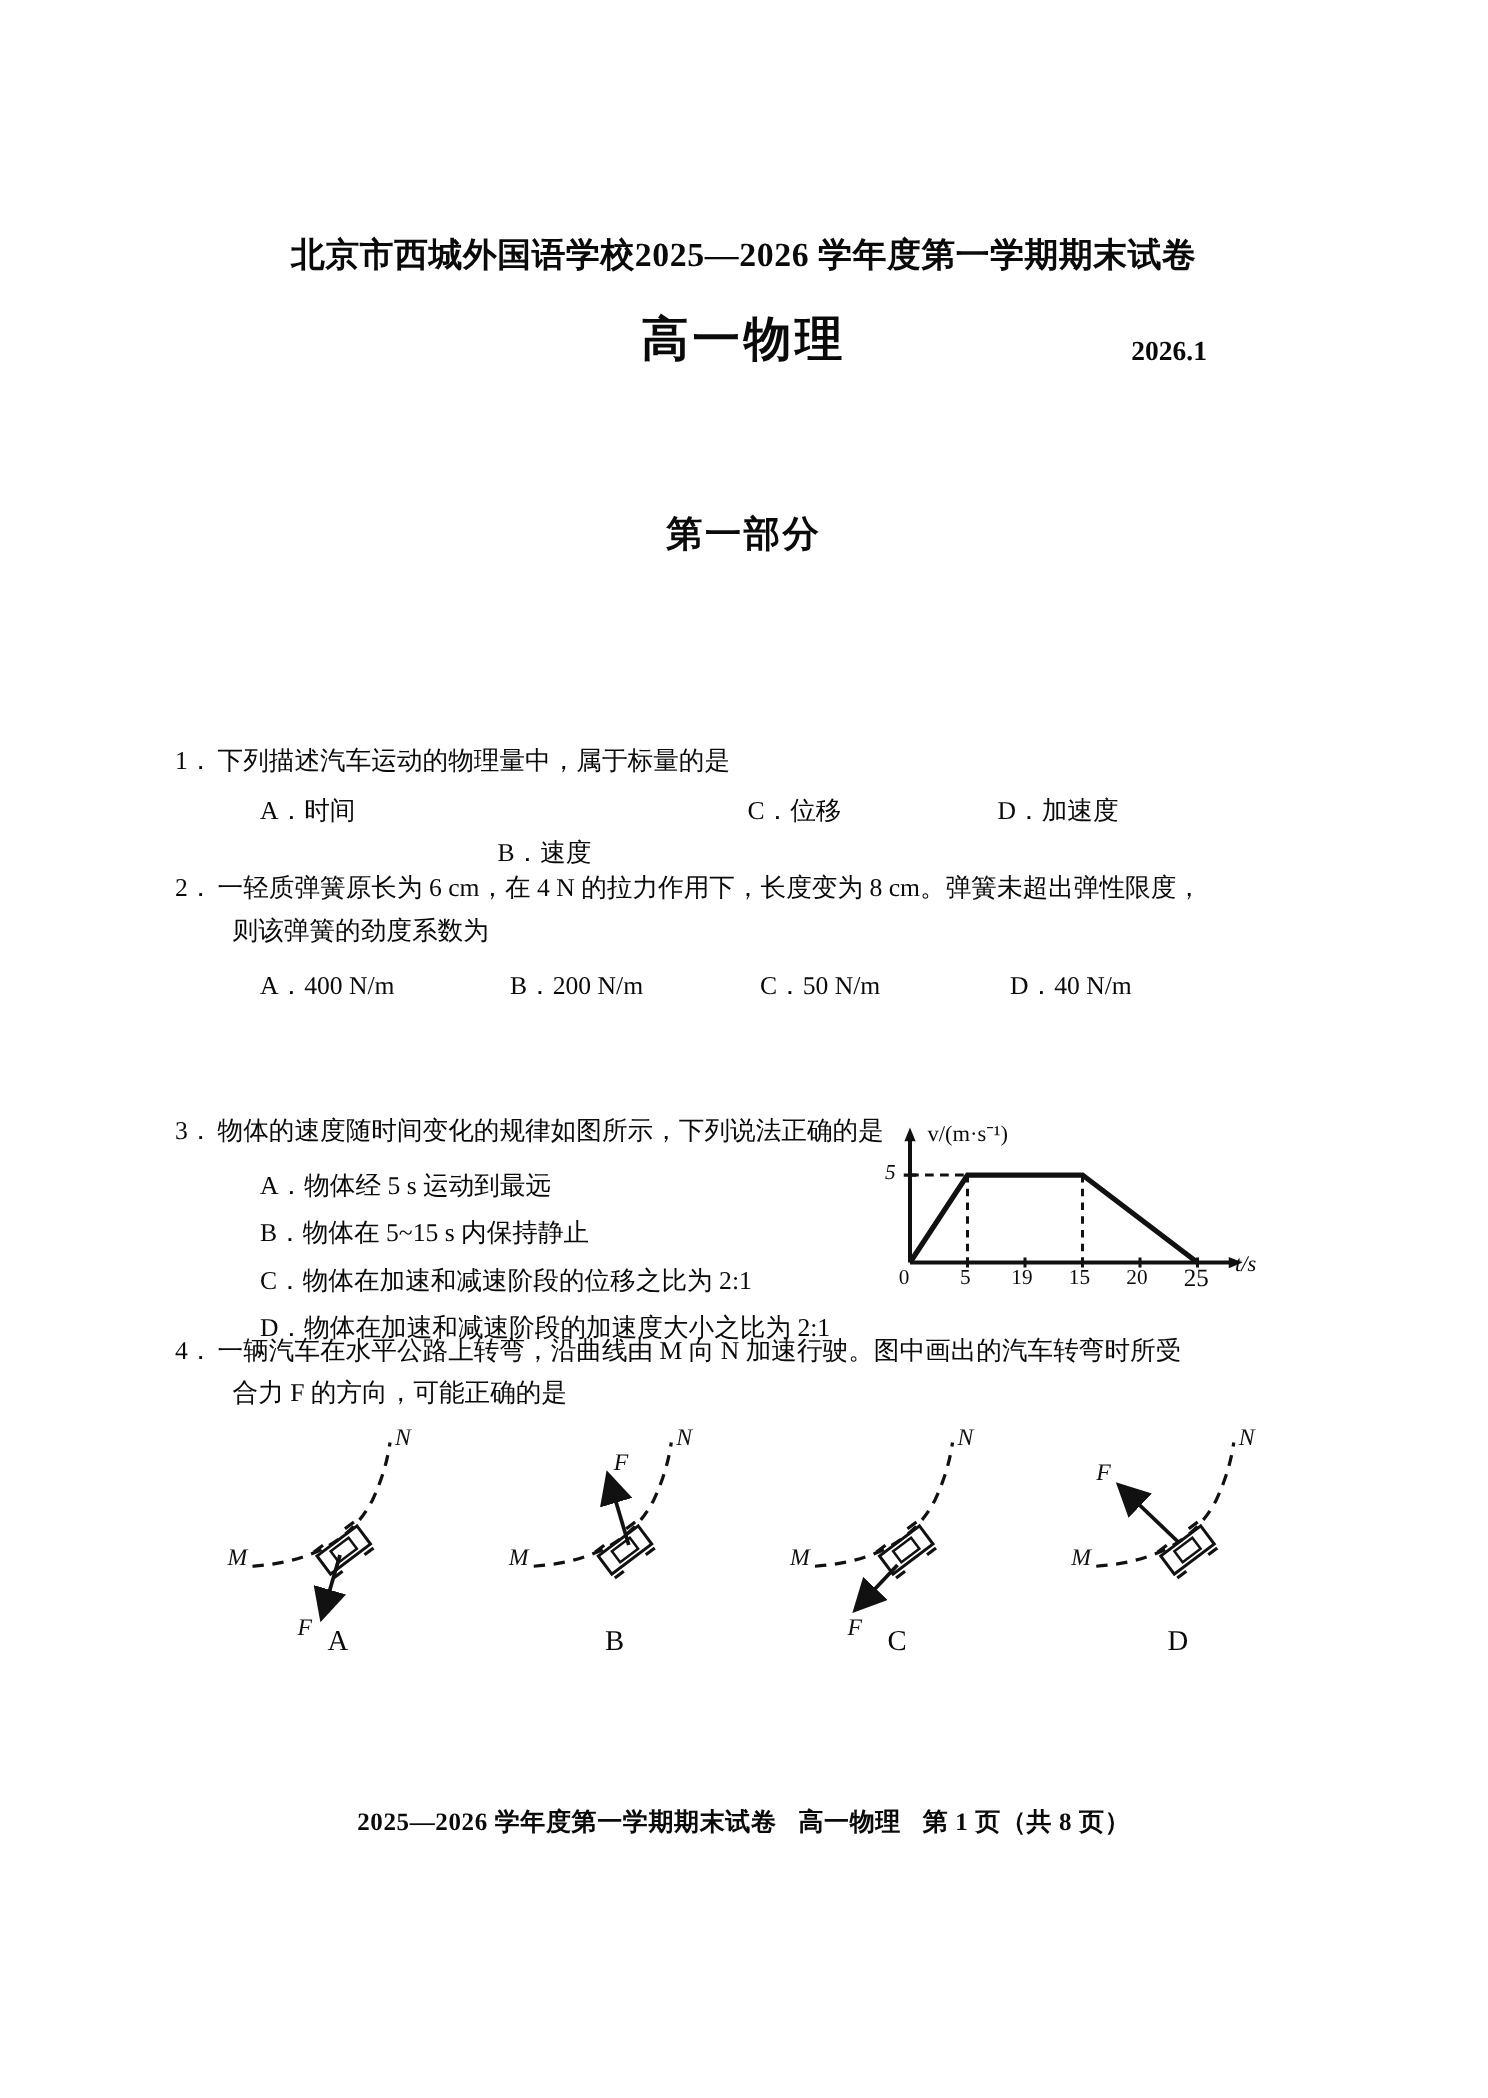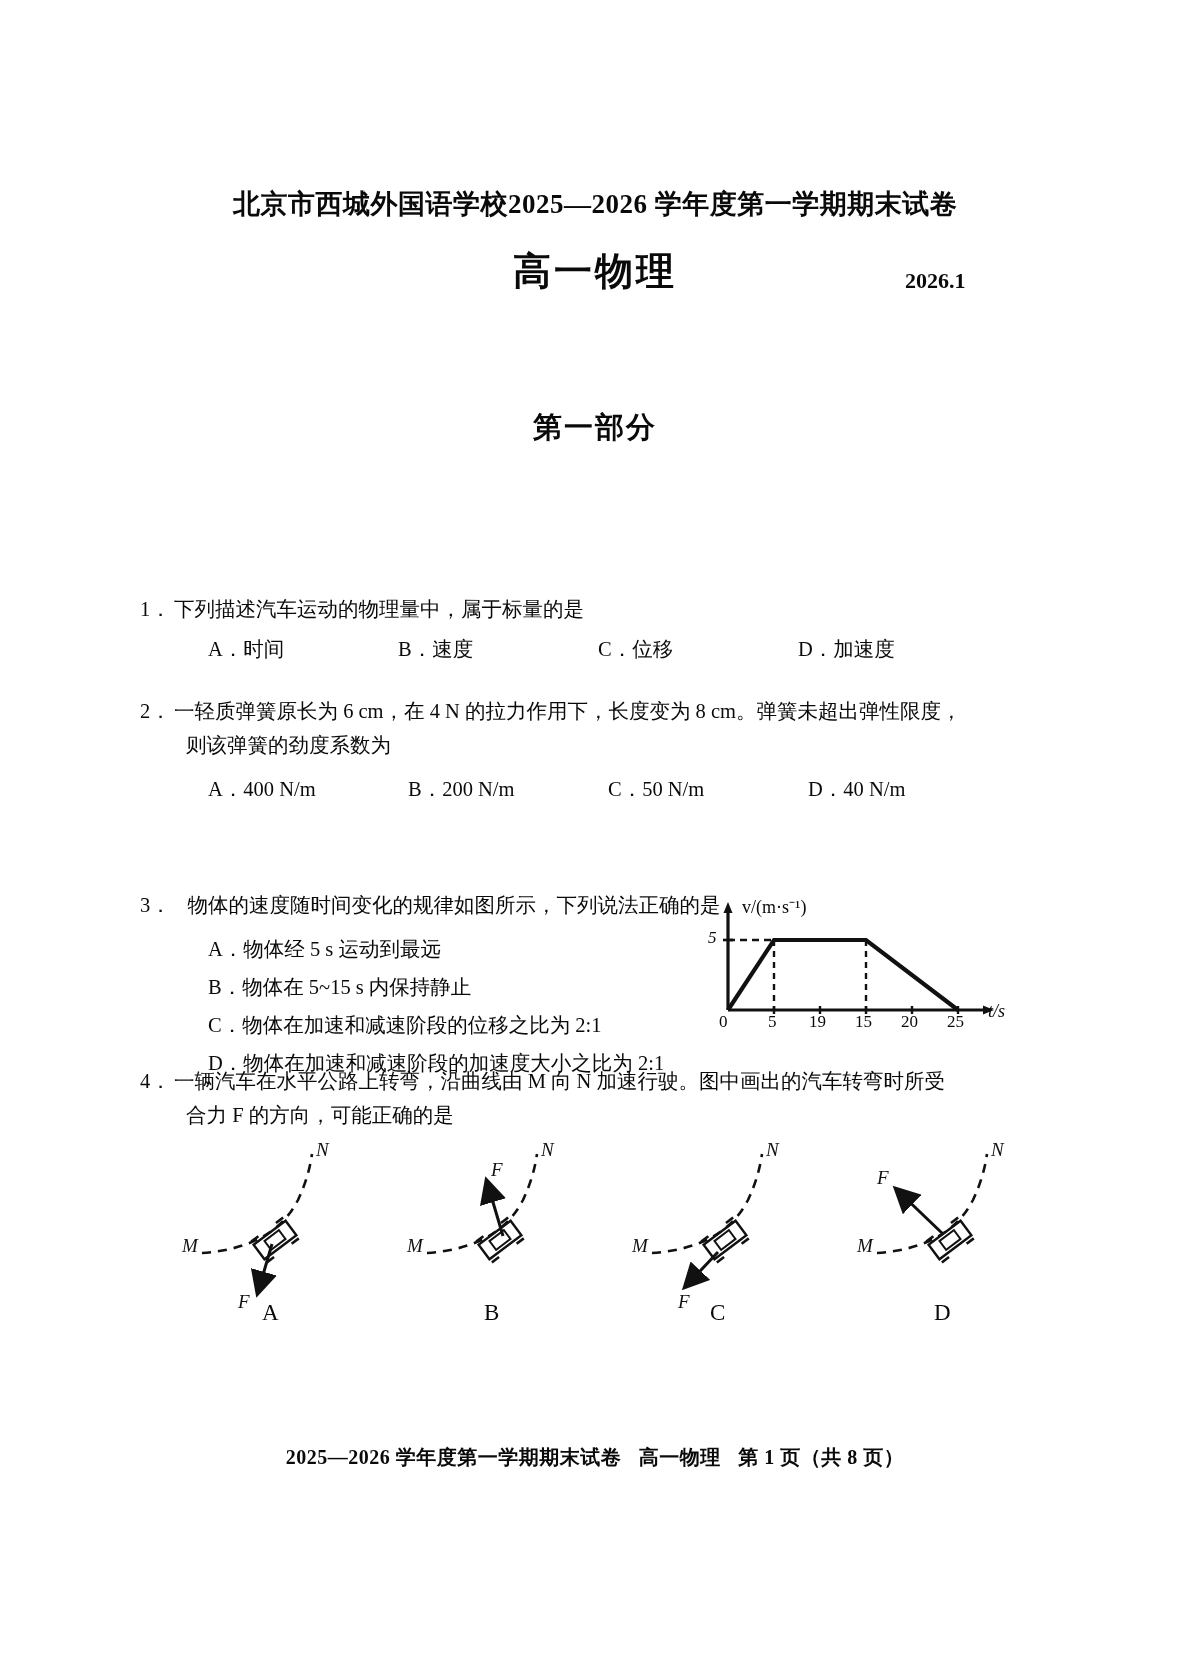--- a/index.html
+++ b/index.html
@@ -183,21 +183,21 @@
 
 
   <div class="part-heading">第一部分</div>
 
 
   <div class="q" style="top:592px;">
     <span class="q-num">1．</span><span class="q-body">
       <span class="q-stem">下列描述汽车运动的物理量中，属于标量的是</span>
       <span class="opts-row">
         <span class="opt" style="left:34px;">A．时间</span>
-        <span class="opt" style="left:224px;">B．速度</span>
+        <span class="opt" style="left:224px;margin-top:34px;">B．速度</span>
         <span class="opt" style="left:424px;">C．位移</span>
         <span class="opt" style="left:624px;">D．加速度</span>
       </span>
     </span>
   </div>
 
   <div class="q" style="top:694px;">
     <span class="q-num">2．</span><span class="q-body">
       <span class="q-stem">一轻质弹簧原长为 6 cm，在 4 N 的拉力作用下，长度变为 8 cm。弹簧未超出弹性限度，</span>
       <span class="q-stem" style="display:block;padding-left:12px;">则该弹簧的劲度系数为</span>
@@ -205,21 +205,21 @@
         <span class="opt" style="left:34px;">A．400 N/m</span>
         <span class="opt" style="left:234px;">B．200 N/m</span>
         <span class="opt" style="left:434px;">C．50 N/m</span>
         <span class="opt" style="left:634px;">D．40 N/m</span>
       </span>
     </span>
   </div>
 
   <div class="q q3-left" style="top:888px; width:600px;">
     <span class="q-num">3．</span><span class="q-body" style="width:560px;">
-      <span class="q-stem" style="white-space:nowrap;text-align:center;">物体的速度随时间变化的规律如图所示，下列说法正确的是</span>
+      <span class="q-stem" style="white-space:nowrap;">物体的速度随时间变化的规律如图所示，下列说法正确的是</span>
       <span class="opts-stack" style="margin-top:8px;">
         <span class="opt-line">A．物体经 5 s 运动到最远</span>
         <span class="opt-line">B．物体在 5~15 s 内保持静止</span>
         <span class="opt-line">C．物体在加速和减速阶段的位移之比为 2:1</span>
         <span class="opt-line">D．物体在加速和减速阶段的加速度大小之比为 2:1</span>
       </span>
     </span>
   </div>
 
   <div class="vt-graph">
@@ -250,21 +250,21 @@
     
     <div style="position:absolute; left:36px; top:-4px; font-size:18px; font-family:'Liberation Serif',serif; white-space:nowrap;">v/(m·s⁻¹)</div>
     
     <div style="position:absolute; left:2px; top:30px; font-size:17px; font-style:italic;">5</div>
     
     <div style="position:absolute; left:13px;  top:114px; font-size:17px;">0</div>
     <div style="position:absolute; left:62px;  top:114px; font-size:17px;">5</div>
     <div style="position:absolute; left:103px; top:114px; font-size:17px;">19</div>
     <div style="position:absolute; left:149px; top:114px; font-size:17px;">15</div>
     <div style="position:absolute; left:195px; top:114px; font-size:17px;">20</div>
-    <div style="position:absolute; left:241px; top:114px; font-size:17px;">25</div>
+    <div style="position:absolute; left:241px; top:114px; font-size:20px;">25</div>
     
     <div style="position:absolute; left:282px; top:103px; font-size:18px; font-style:italic;">t/s</div>
   </div>
 
   <div class="q" style="top:1064px;">
     <span class="q-num">4．</span><span class="q-body">
       <span class="q-stem">一辆汽车在水平公路上转弯，沿曲线由 M 向 N 加速行驶。图中画出的汽车转弯时所受</span>
       <span class="q-stem" style="display:block;padding-left:12px;">合力 F 的方向，可能正确的是</span>
     </span>
   </div>

